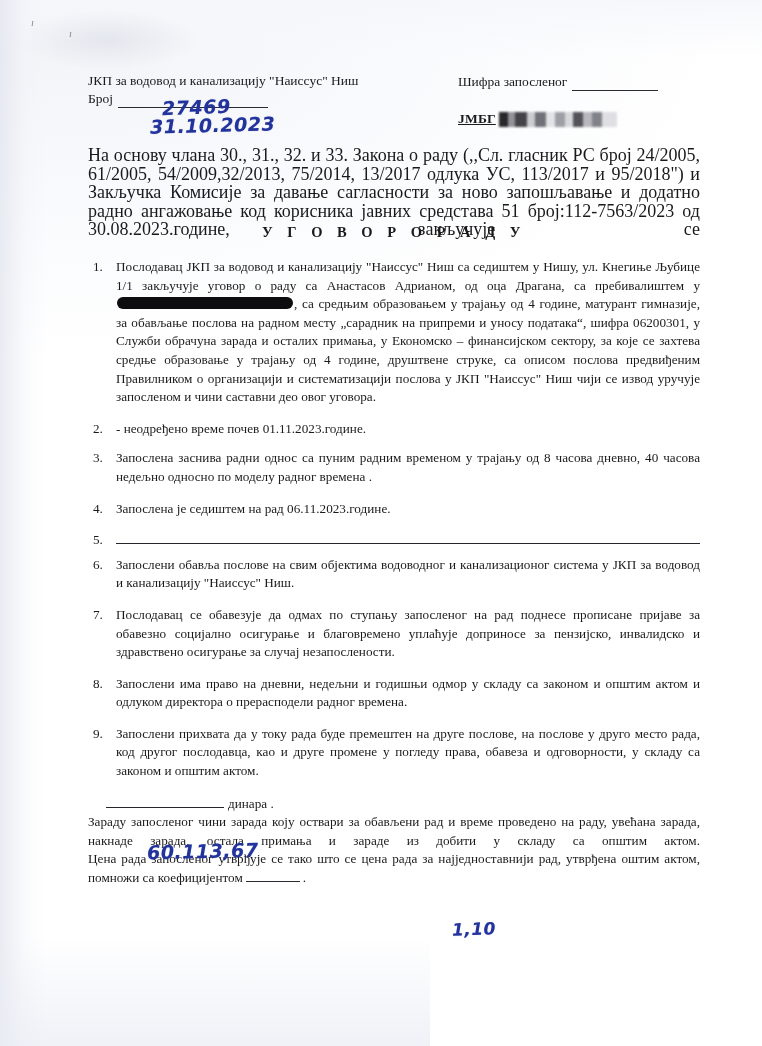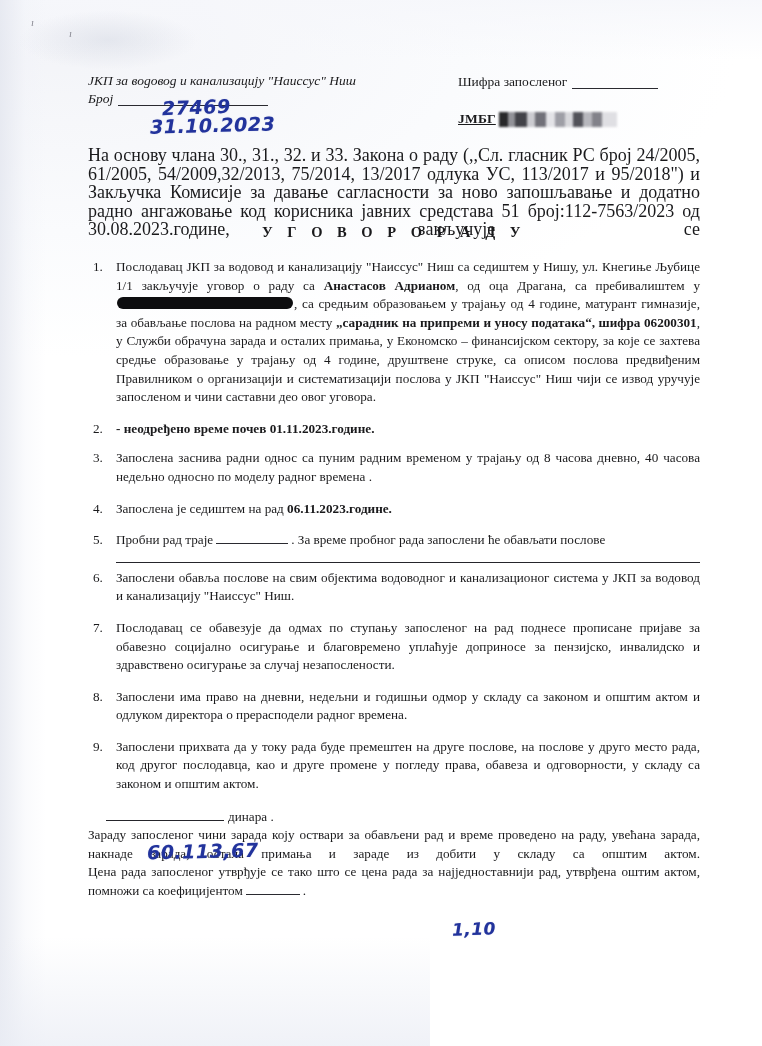--- a/index.html
+++ b/index.html
@@ -58,30 +58,30 @@
 
   
   .hdr {
     position: absolute;
     left: 88px;
     top: 72px;
     width: 620px;
     display: flex;
     justify-content: space-between;
   }
-  .hdr-left { width: 360px; font-style: italic; }
+  .hdr-left { width: 360px; }
   .hdr-right { width: 250px; padding-left: 8px; }
   .org-line {
     font-size: 13.5px;
     line-height: 17px;
     white-space: nowrap;
   }
   .field-row {
     display: flex;
-    align-items: center;
+    align-items: flex-end;
     font-size: 13.5px;
     line-height: 18px;
     margin-top: 1px;
   }
   .field-label { white-space: nowrap; }
   .rule {
     display: inline-block;
     border-bottom: 1px solid #2a2a30;
     margin-left: 5px;
     height: 13px;
@@ -180,21 +180,21 @@
     padding-left: 5px;
     box-sizing: border-box;
   }
   .clause-body {
     flex: 1 1 auto;
     text-align: justify;
     text-justify: inter-word;
   }
   .clause-body p { margin: 0; }
   .tight { margin-bottom: 11px; }
-  b, .b { font-weight: 700; }
+  b, .b { font-weight: 400; }
 
   .redaction-bar {
     display: inline-block;
     width: 176px;
     height: 12px;
     background: #0d0d0f;
     border-radius: 7px;
     vertical-align: -1px;
     margin: 0 1px;
   }
@@ -304,21 +304,20 @@
     <div class="clause">
       <div class="clause-num">4.</div>
       <div class="clause-body">
         <p><span>Запослена  је седиштем  на рад </span><b>06.11.2023.године.</b></p>
       </div>
     </div>
 
     <div class="clause" style="margin-bottom:6px;">
       <div class="clause-num">5.</div>
       <div class="clause-body">
-        <p><span>Пробни  рад  траје</span><span class="blank-inline"></span><span>. За  време  пробног  рада  запослени  ће  обављати  послове</span></p>
         <span class="blank-full-rule"></span>
       </div>
     </div>
 
     <div class="clause">
       <div class="clause-num">6.</div>
       <div class="clause-body">
         <p>Запослени обавља послове на свим објектима водоводног и канализационог система у ЈКП  за водовод и канализацију "Наиссус" Ниш.</p>
       </div>
     </div>

